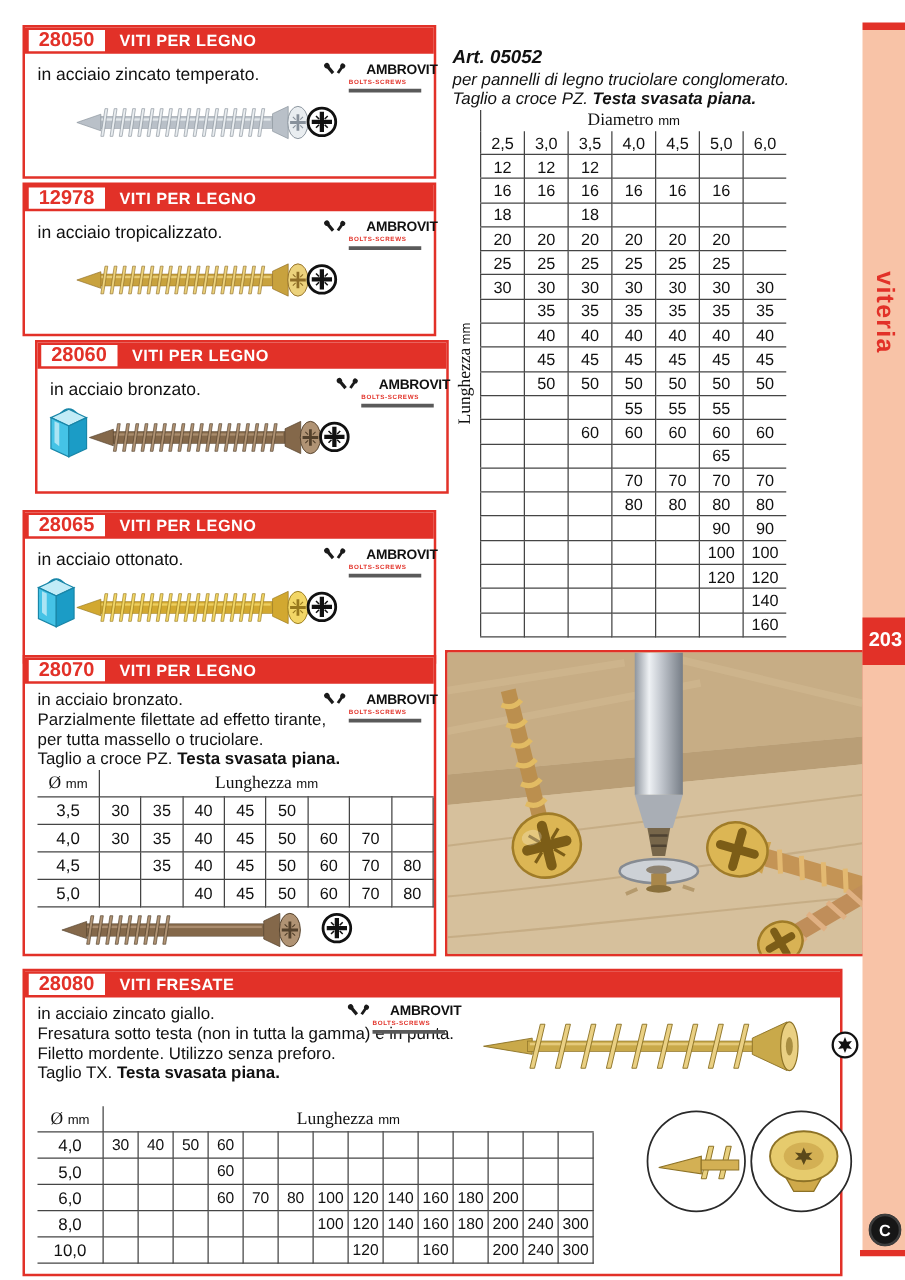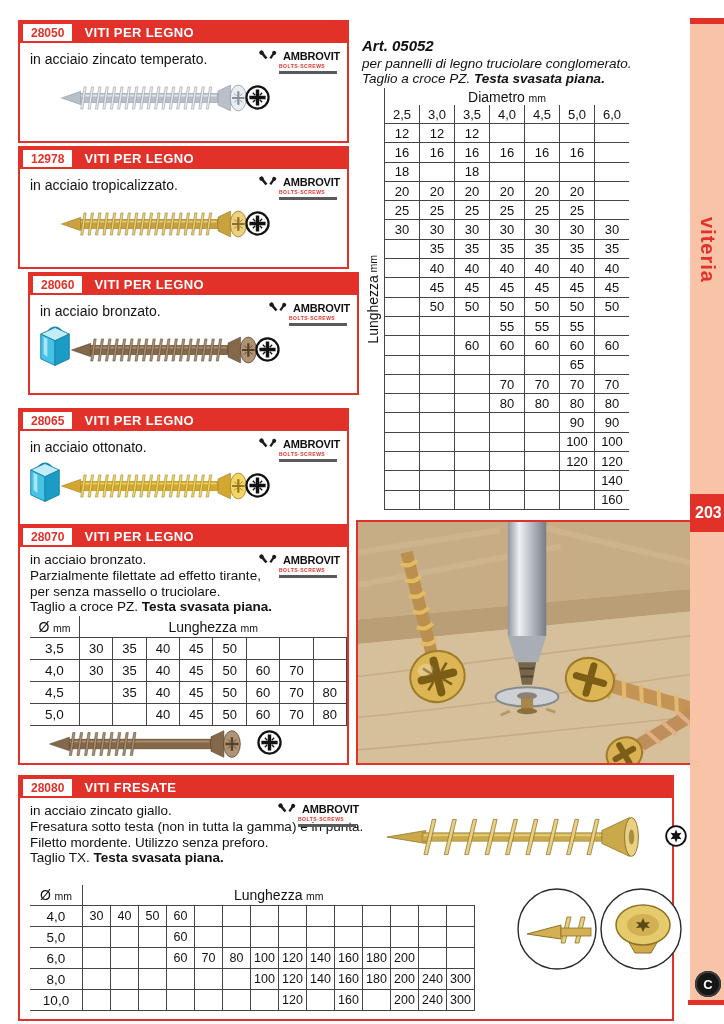--- a/index.html
+++ b/index.html
@@ -7,45 +7,45 @@
   }
   html,body{margin:0;padding:0;background:#ffffff;}
   .page{position:relative;width:724px;height:1024px;background:#fff;overflow:hidden;
         font-family:"Liberation Sans", sans-serif;color:var(--text);}
 
   
   .pbox{position:absolute;border:2px solid var(--red);background:#fff;}
   .pb-header{position:absolute;left:0;top:0;right:0;height:21px;background:var(--red);
              display:flex;align-items:center;}
   .pb-code{margin:2px 0 2px 3px;height:17px;background:#fff;color:var(--red);
-           font-weight:700;font-size:12px;padding:0 8px;display:flex;align-items:center;}
+           font-weight:700;font-size:16px;padding:0 8px;display:flex;align-items:center;}
   .pb-title{color:#fff;font-weight:700;font-size:13px;margin-left:12px;letter-spacing:.4px;}
   .pb-desc{position:absolute;left:10px;top:29px;font-size:14px;}
   .pb-desc-multi{position:absolute;left:10px;top:26px;font-size:13.5px;line-height:15.8px;}
   .b{font-weight:700;}
 
   
   .brand{display:flex;flex-direction:column;align-items:flex-start;width:80px;}
   .brand-pos-r{position:absolute;right:8px;top:26px;}
-  .brand-row{display:flex;align-items:flex-end;gap:4px;}
+  .brand-row{display:flex;align-items:flex-end;gap:14px;}
   .brand-name{font-weight:700;font-size:11px;letter-spacing:-0.2px;color:#101010;line-height:11px;}
   .brand-sub{font-size:5px;color:var(--red);font-weight:700;letter-spacing:.5px;margin:1px 0 0 20px;}
   .brand-bar{height:3px;background:#5a5a5a;width:58px;margin:2px 0 0 20px;}
 
   .screw-slot{position:absolute;}
   .screw-slot svg{width:100%;height:100%;display:block;}
   .drive-slot{position:absolute;width:27px;height:27px;}
   .drive-slot svg{width:100%;height:100%;display:block;}
   .bluebox-slot{position:absolute;left:6px;top:47px;width:38px;height:49px;}
   .bluebox-slot svg{width:100%;height:100%;display:block;}
 
   
   table{border-collapse:collapse;}
   th,td{padding:0;text-align:center;font-weight:400;font-size:13px;color:var(--text);}
-  .hdr-main{font-size:14px;}
+  .hdr-main{font-size:14px;font-family:Liberation Serif, serif;}
   .hdr-unit{font-size:10.5px;}
 
   #art-wrap{position:absolute;left:362px;top:88px;display:flex;}
   .art-rowlabel{width:22px;display:flex;align-items:center;justify-content:center;}
   .vlabel{writing-mode:vertical-rl;transform:rotate(180deg);font-size:13px;white-space:nowrap;}
   #art-table{border-left:1.3px solid var(--line);}
   #art-table th,#art-table td{width:34px;}
   #art-table .diam-row th{height:17px;border:none;}
   #art-table .col-row th{height:18px;border-bottom:1.3px solid var(--line);font-size:13px;}
   #art-table .col-row th:not(:last-child){border-right:1.3px solid var(--line);}
@@ -634,21 +634,21 @@
   </div>
 
   <section class="pbox" id="box-28070">
     <div class="pb-header">
       <span class="pb-code">28070</span>
       <span class="pb-title">VITI PER LEGNO</span>
     </div>
     <div class="pb-desc-multi">
       <div>in acciaio bronzato.</div>
       <div>Parzialmente filettate ad effetto tirante,</div>
-      <div>per senza massello o truciolare.</div>
+      <div>per tutta massello o truciolare.</div>
       <div>
         <span>Taglio a croce PZ. </span><span class="b">Testa svasata piana.</span>
       </div>
     </div>
     <div class="brand brand-pos-r">
         <span class="brand-row">
           <svg class="brand-screws" width="20" height="14" viewBox="0 0 22 14">
             <g transform="rotate(-40 5 7)">
               <circle cx="5" cy="3.5" r="2.4" fill="#1a1a1a"></circle>
               <rect x="3.6" y="4" width="2.8" height="8" fill="#1a1a1a"></rect>

